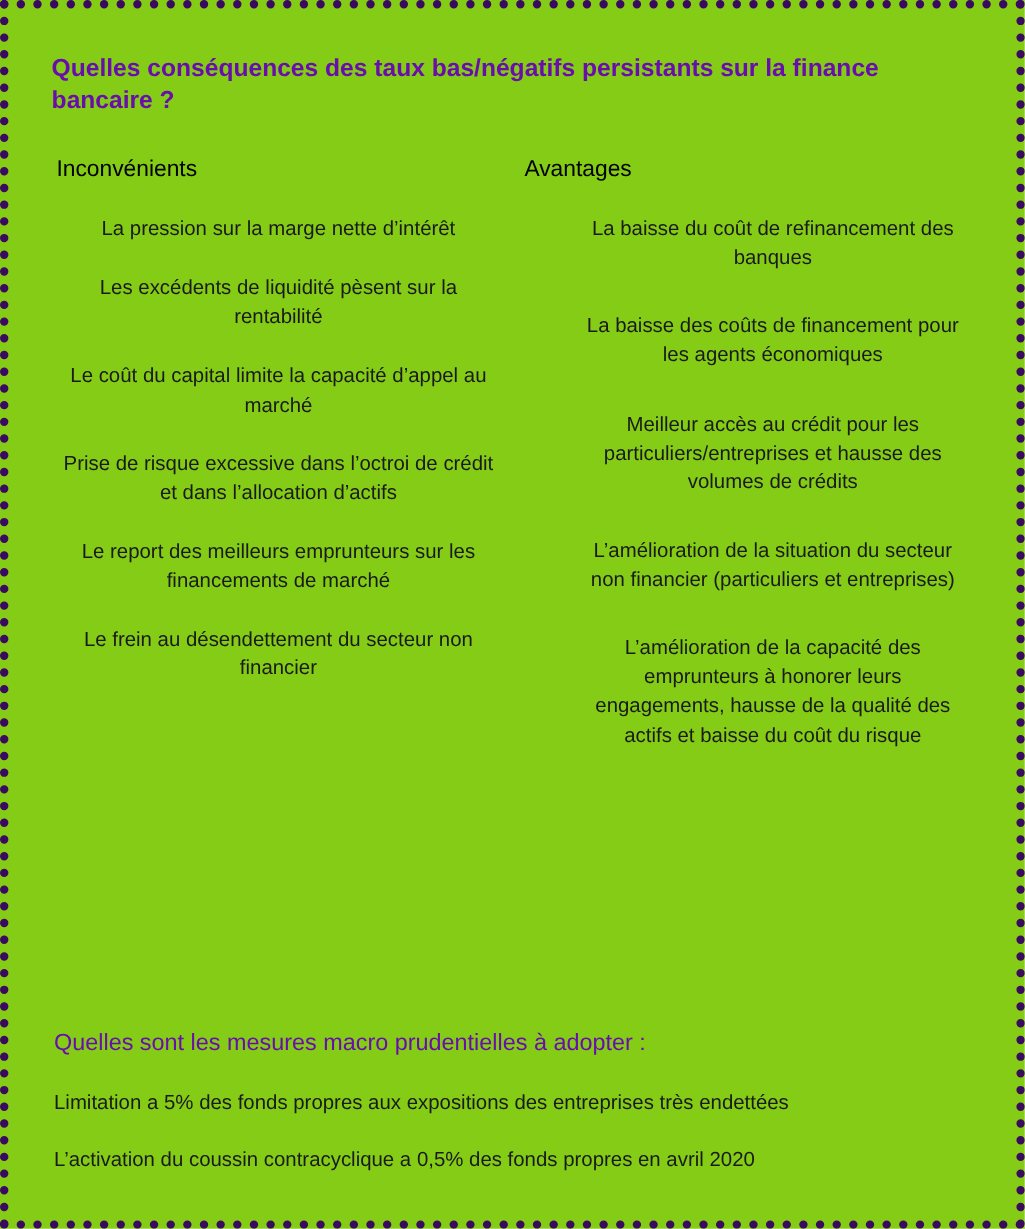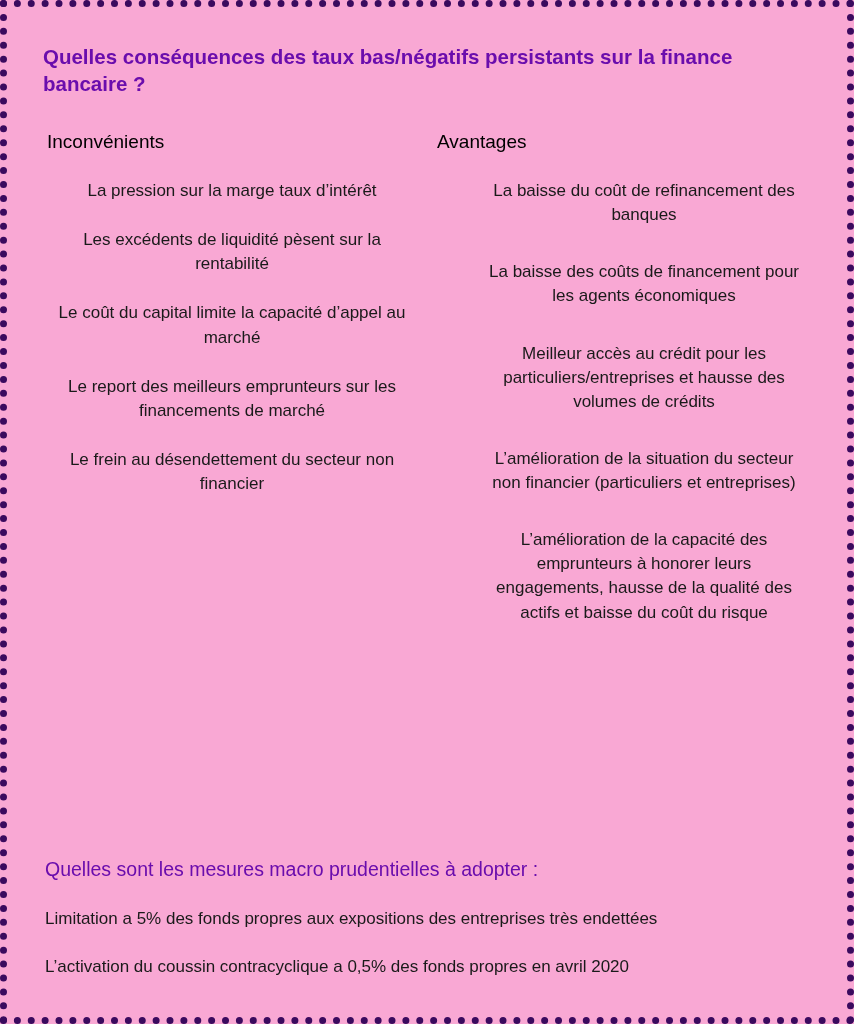--- a/index.html
+++ b/index.html
@@ -12,21 +12,21 @@
     background: #ffffff;
     font-family: "Liberation Sans", sans-serif;
     color: #000000;
     overflow: hidden;
   }
   .slide {
     position: relative;
     box-sizing: border-box;
     width: 854px;
     height: 1024px;
-    background: #f9a8d4;
+    background: #84cc16;
     border: 7px dotted #3a0a5e;
     padding: 28px 30px 20px 30px;
   }
   .title {
     font-size: 20.5px;
     font-weight: bold;
     color: #6a0dad;
     line-height: 1.32;
     margin: 8px 0 0 6px;
     max-width: 780px;
@@ -91,27 +91,30 @@
 <div class="slide">
 
   <div class="title">Quelles conséquences des taux bas/négatifs persistants sur la finance bancaire ?</div>
 
   <div class="columns">
 
     <div class="col left">
       <div class="col-head">Inconvénients</div>
 
       <p class="item">
-        <b>La pression</b><span> sur la marge taux d’intérêt</span>
+        <b>La pression</b><span> sur la marge nette d’intérêt</span>
       </p>
       <p class="item">
         <b>Les excédents de liquidité</b><span> pèsent sur la rentabilité</span>
       </p>
       <p class="item">
         <b>Le coût du capital</b><span> limite la capacité d’appel au marché</span>
+      </p>
+      <p class="item">
+        <b>Prise de risque</b><span> excessive dans l’octroi de crédit et dans l’allocation d’actifs</span>
       </p>
       <p class="item">
         <b>Le report</b><span> des meilleurs emprunteurs sur les financements de marché</span>
       </p>
       <p class="item">
         <b>Le frein au désendettement</b><span> du secteur non financier</span>
       </p>
     </div>
 
     <div class="col right">

